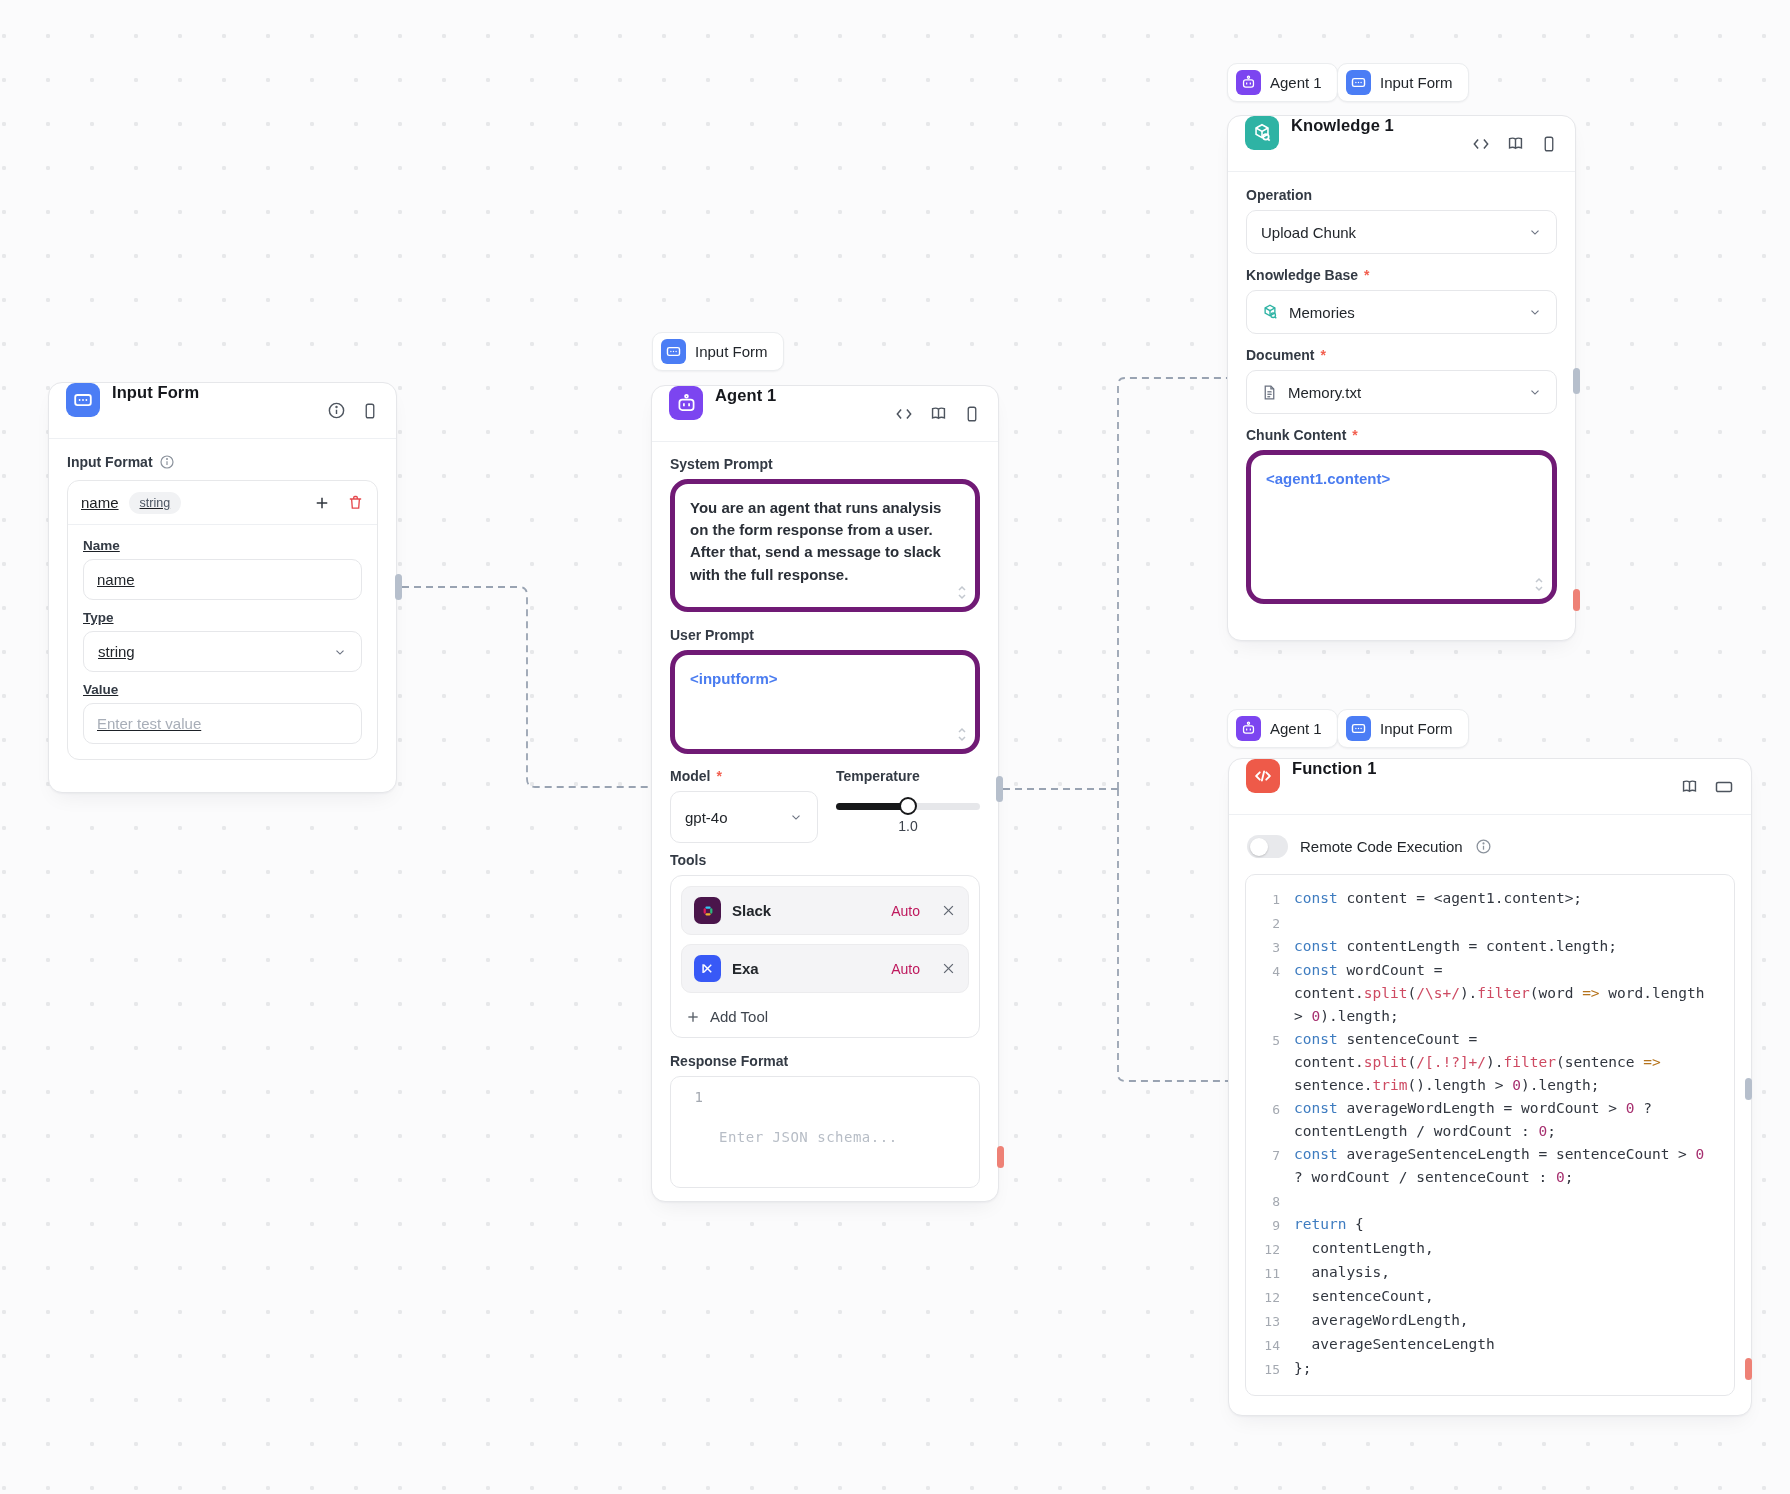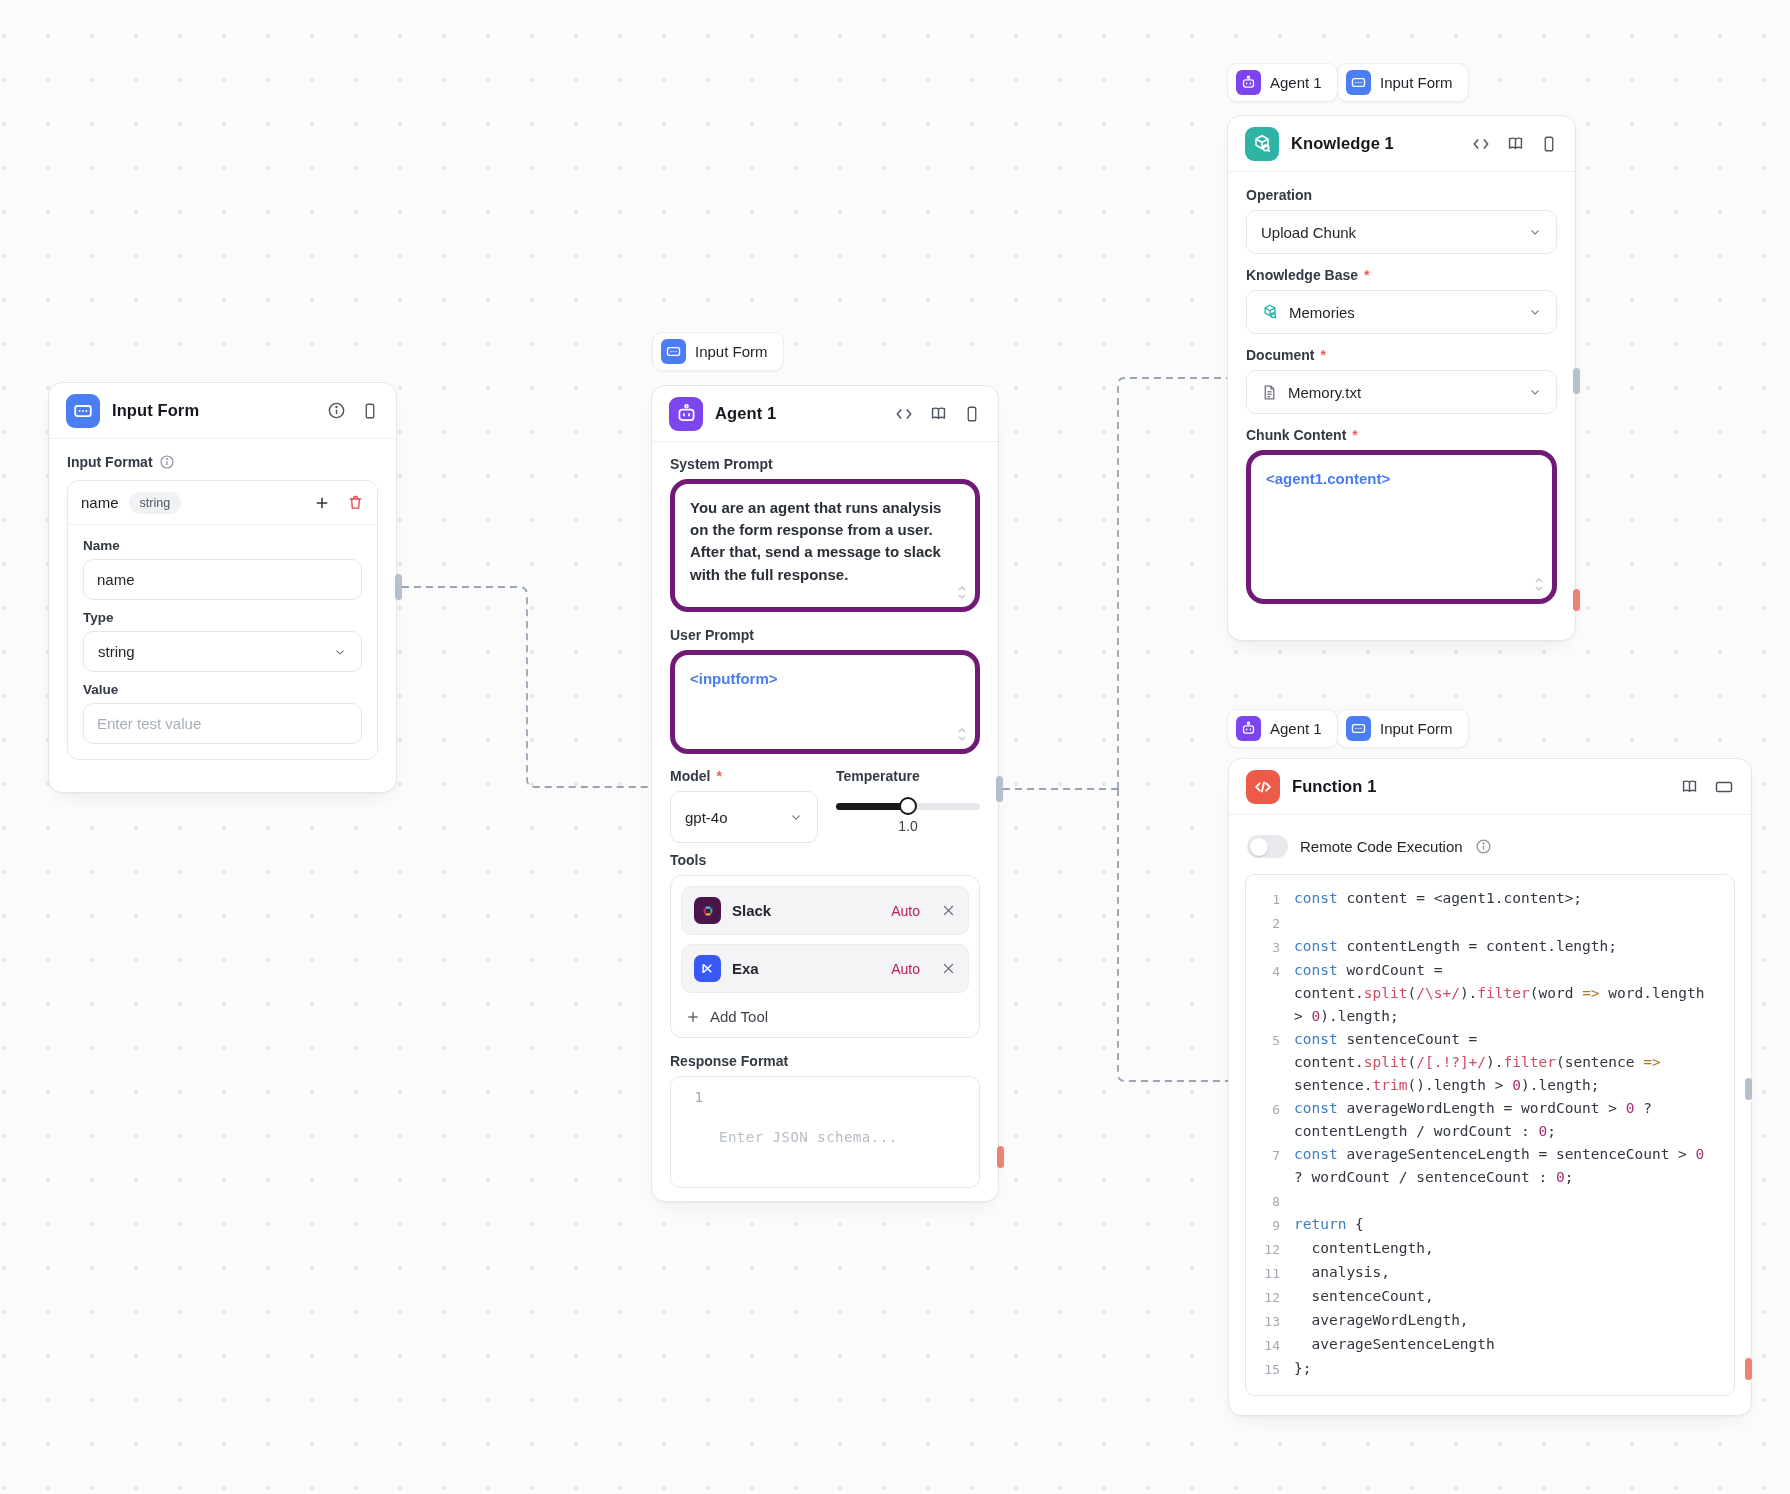--- a/index.html
+++ b/index.html
@@ -25,21 +25,21 @@
   .port.red  { background:#ee8176; }
 
   
   .chip { position:absolute; z-index:2; display:inline-flex; align-items:center; gap:9px;
           background:#fff; border:1px solid #ebedef; border-radius:10px; height:39px;
           padding:0 15px 0 8px; box-shadow:0 1px 2px rgba(16,24,40,.05);
           font-size:15px; font-weight:500; color:#22262b; }
   .chip .mini-ic { width:25px; height:25px; border-radius:6px; display:flex; align-items:center; justify-content:center; flex:none; }
 
   
-  .node-header { display:flex; align-items:center; gap:12px; padding:0 17px; height:56px;
+  .node-header { display:flex; gap:12px; padding:0 17px; height:56px;
                  border-bottom:1px solid #eef0f3; }
   .node-icon { width:34px; height:34px; border-radius:9px; display:flex; align-items:center; justify-content:center; flex:none; }
   .node-title { font-size:16.5px; font-weight:700; color:#16181d; letter-spacing:.1px; flex:1; }
   .hdr-icons { display:flex; align-items:center; gap:15px; color:#4d545e; }
   .hdr-icons svg { display:block; }
 
   .ic-blue   { background:#4b7df5; }
   .ic-purple { background:#7c45f0; }
   .ic-teal   { background:#2eb3a4; }
   .ic-red    { background:#ee5a49; }
@@ -58,21 +58,21 @@
             height:44px; padding:0 14px; font-size:15px; color:#22262b; background:#fff; }
   .select .sel-val { flex:1; }
   .input { display:flex; align-items:center; border:1px solid #e6e7ea; border-radius:10px;
            height:41px; padding:0 13px; font-size:15px; color:#22262b; background:#fff; width:100%;
            font-family:inherit; outline:none; }
   .input::placeholder { color:#a8aeb8; }
   .chev { color:#6b7280; flex:none; }
 
   
   .node-input-form { left:48px; top:382px; width:349px; height:411px; }
-  .group { border:1px solid #e7e8ea; border-radius:12px; margin-top:10px; }
+  .group { border:1px solid #e7e8ea; border-radius:12px; margin-top:10px;text-decoration:underline; }
   .group-row { display:flex; align-items:center; gap:10px; height:44px; padding:0 13px; border-bottom:1px solid #eef0f3; }
   .group-row .fname { font-size:15px; color:#1a1d21; font-weight:500; }
   .pill { background:#f1f2f4; color:#4b5563; border-radius:999px; font-size:12.5px; padding:4px 11px; font-weight:500; }
   .group-row .spacer { flex:1; }
   .group-inner { padding:13px 15px 15px; }
   .sub-label { font-size:13.5px; font-weight:600; color:#333a44; margin:10px 0 6px; }
   .sub-label:first-child { margin-top:0; }
 
   
   .node-agent { left:651px; top:385px; width:348px; height:817px; }

